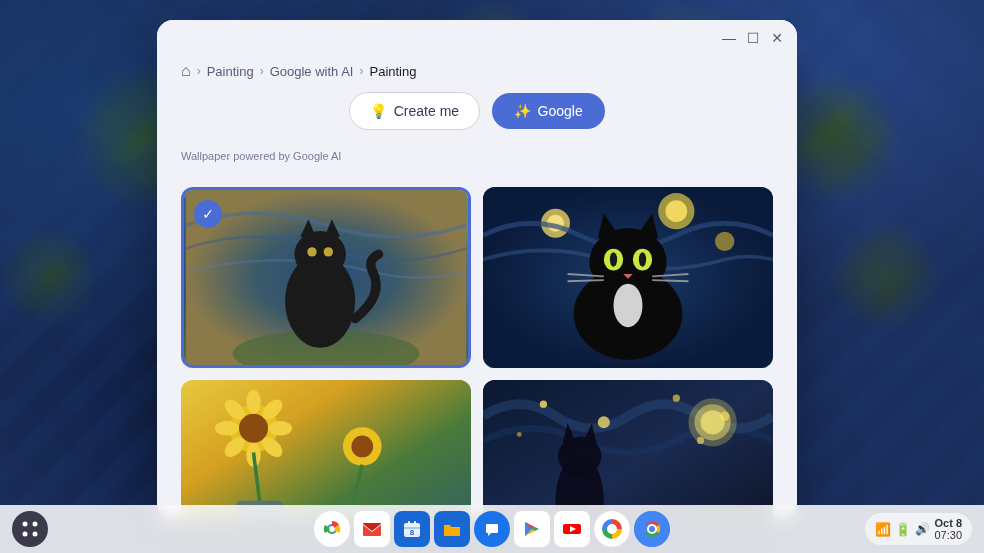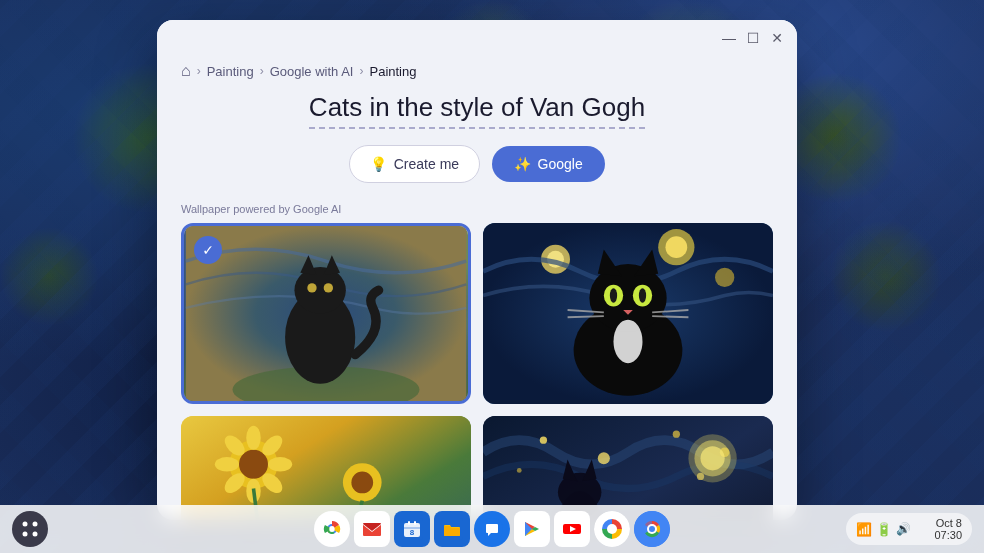--- a/index.html
+++ b/index.html
@@ -195,21 +195,21 @@
       cursor: pointer;
       font-family: inherit;
       font-weight: 500;
     }
 
     
     .powered-by {
       width: 100%;
       font-size: 11px;
       color: #7a7a9a;
-      margin-bottom: 8px;
+      margin-bottom: 25px;
     }
 
     
     .wallpaper-grid {
       display: grid;
       grid-template-columns: 1fr 1fr;
       gap: 12px;
       width: 100%;
     }
 
@@ -395,23 +395,20 @@
     <span class="breadcrumb-item">Painting</span>
     <span class="breadcrumb-sep">›</span>
     <span class="breadcrumb-item">Google with AI</span>
     <span class="breadcrumb-sep">›</span>
     <span class="breadcrumb-item active">Painting</span>
   </div>
 
   <div class="content">
 
     <div class="search-area">
-      <div class="ai-title-container">
-        <div class="ai-title">Cats in the style of Van Gogh</div>
-      </div>
 
       <div class="action-buttons">
         <button class="btn-inspire">
           <span>💡</span>
           <span>Create me</span>
         </button>
         <button class="btn-create">
           <span>✨</span>
           <span>Google</span>
         </button>
@@ -696,18 +693,18 @@
   <div class="taskbar-right">
 
     <div class="status-pill">
 
       <span style="font-size:13px;">📶</span>
 
       <span style="font-size:13px;">🔋</span>
 
       <span style="font-size:12px;">🔊</span>
       <div style="display:flex;flex-direction:column;align-items:flex-end;gap:0;">
-        <span style="font-size:11px;font-weight:400;color:#333;margin-left:20px;">Oct 8</span>
+        <span style="font-size:11px;font-weight:700;color:#333;">Oct 8</span>
         <span style="font-size:11px;font-weight:500;color:#333;">07:30</span>
       </div>
     </div>
   </div>
 </div>
 
 </body></html>

